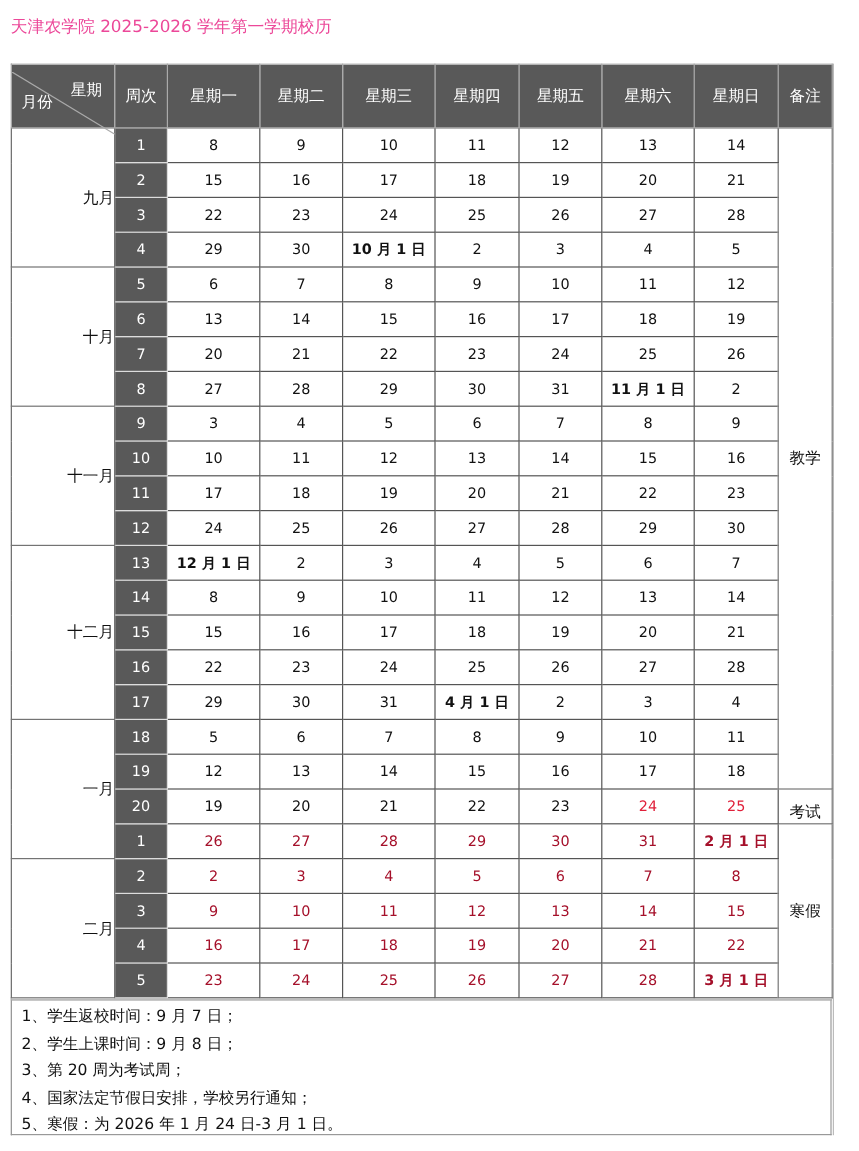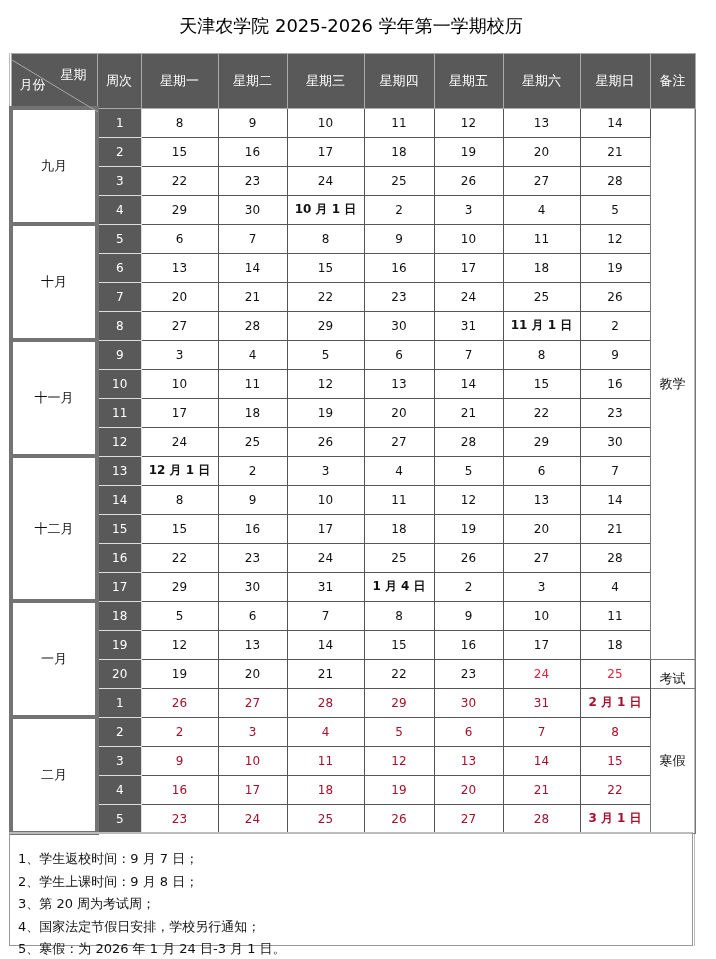--- a/index.html
+++ b/index.html
@@ -1,33 +1,33 @@
 <!DOCTYPE html>
 <html><head>
 <meta charset="utf-8">
 <style>
   html,body{margin:0;padding:0;background:#fff;}
   body{width:716px;height:959px;position:relative;font-family:"DejaVu Sans","Liberation Sans",sans-serif;color:#111;}
-  .title{position:absolute;left:9px;top:14px;width:684px;text-align:center;font-size:18px;color:#000000;}
+  .title{position:absolute;left:9px;top:14px;width:684px;text-align:left;font-size:14px;color:#ec4899;}
   .frame{position:absolute;left:9px;top:53px;width:684px;height:893px;border-left:1px solid #bbb;border-right:1px solid #bbb;}
   table{position:absolute;left:9px;top:53px;border-collapse:collapse;table-layout:fixed;}
   th,td{padding:0;text-align:center;vertical-align:middle;font-size:12px;}
   thead th{background:#595959;color:#fff;font-weight:normal;font-size:13px;height:52px;border:1px solid #aaa;}
   tbody td{height:28px;border:1px solid #555;border-left-color:#999;}
-  td.month{border:4px solid #737373;font-size:13px;}
+  td.month{border:1px solid #737373;font-size:13px;text-align:right;}
   td.week{background:#595959;color:#fff;border:1px solid #ddd;border-top:1px solid #ccc;font-size:12px;}
   td.note{border:1px solid #777;font-size:13px;margin-left:48px;}
   td.bold{font-weight:bold;}
   td.exam{color:#e0203a;}
   td.hol{color:#a5102a;}
   .diag{position:relative;height:40px;}
   .diag svg{position:absolute;left:0;top:0;}
   .diag .tr{position:absolute;right:10px;top:6px;}
   .diag .bl{position:absolute;left:8px;bottom:6px;}
-  .notes{position:absolute;left:9px;top:832px;width:684px;height:114px;border:1px solid #999;border-top:2px solid #bbb;box-sizing:border-box;padding:14px 0 0 8px;font-size:13px;line-height:22.5px;}
+  .notes{position:absolute;left:9px;top:832px;width:684px;height:114px;border:1px solid #999;border-top:2px solid #bbb;box-sizing:border-box;padding:3px 0 0 8px;font-size:13px;line-height:22.5px;}
   .notes div{white-space:nowrap;}
 </style>
 </head>
 <body>
 
 <div class="title">天津农学院 2025-2026 学年第一学期校历</div>
 <div class="frame"></div>
 
 <table>
   <colgroup>
@@ -228,21 +228,21 @@
         <td>25</td>
         <td>26</td>
         <td>27</td>
         <td>28</td>
       </tr>
       <tr>
         <td class="week">17</td>
         <td>29</td>
         <td>30</td>
         <td>31</td>
-        <td class="bold">1 月 4 日</td>
+        <td class="bold">4 月 1 日</td>
         <td>2</td>
         <td>3</td>
         <td>4</td>
       </tr>
       <tr>
         <td class="month" rowspan="4">一月</td>
         <td class="week">18</td>
         <td>5</td>
         <td>6</td>
         <td>7</td>

